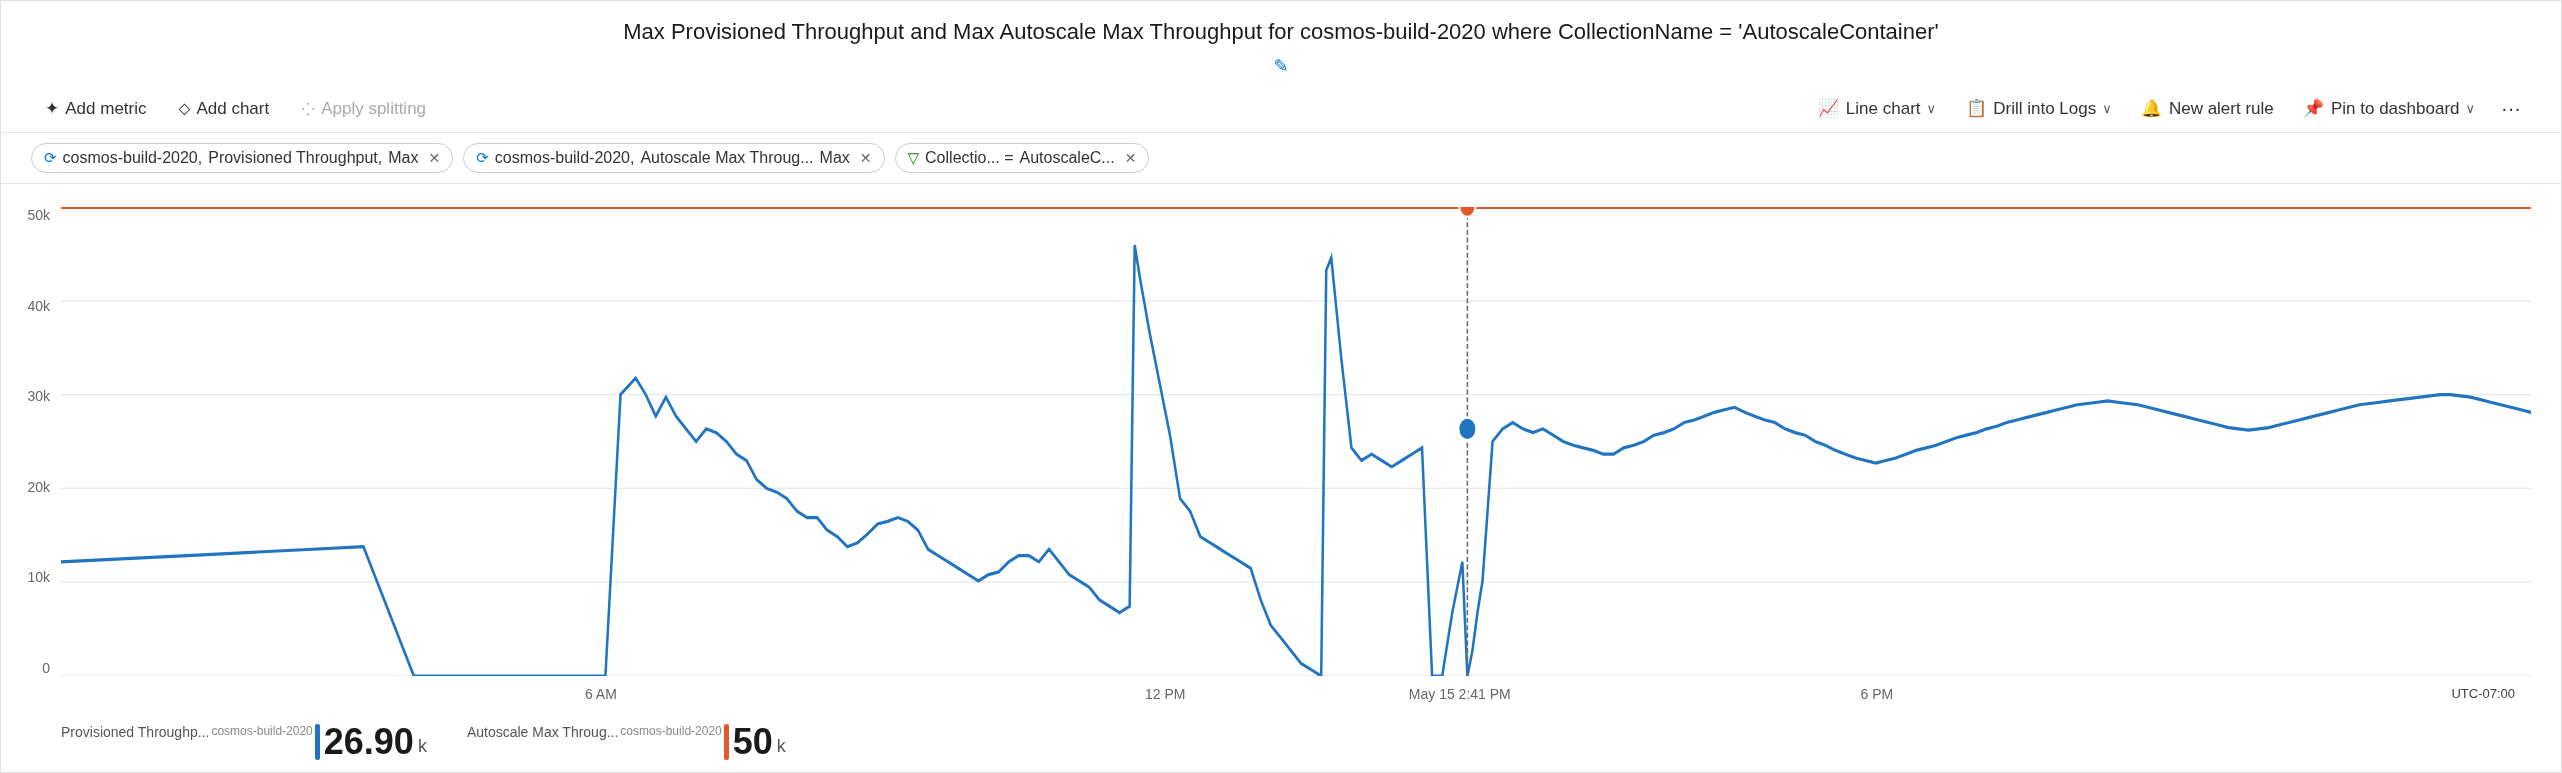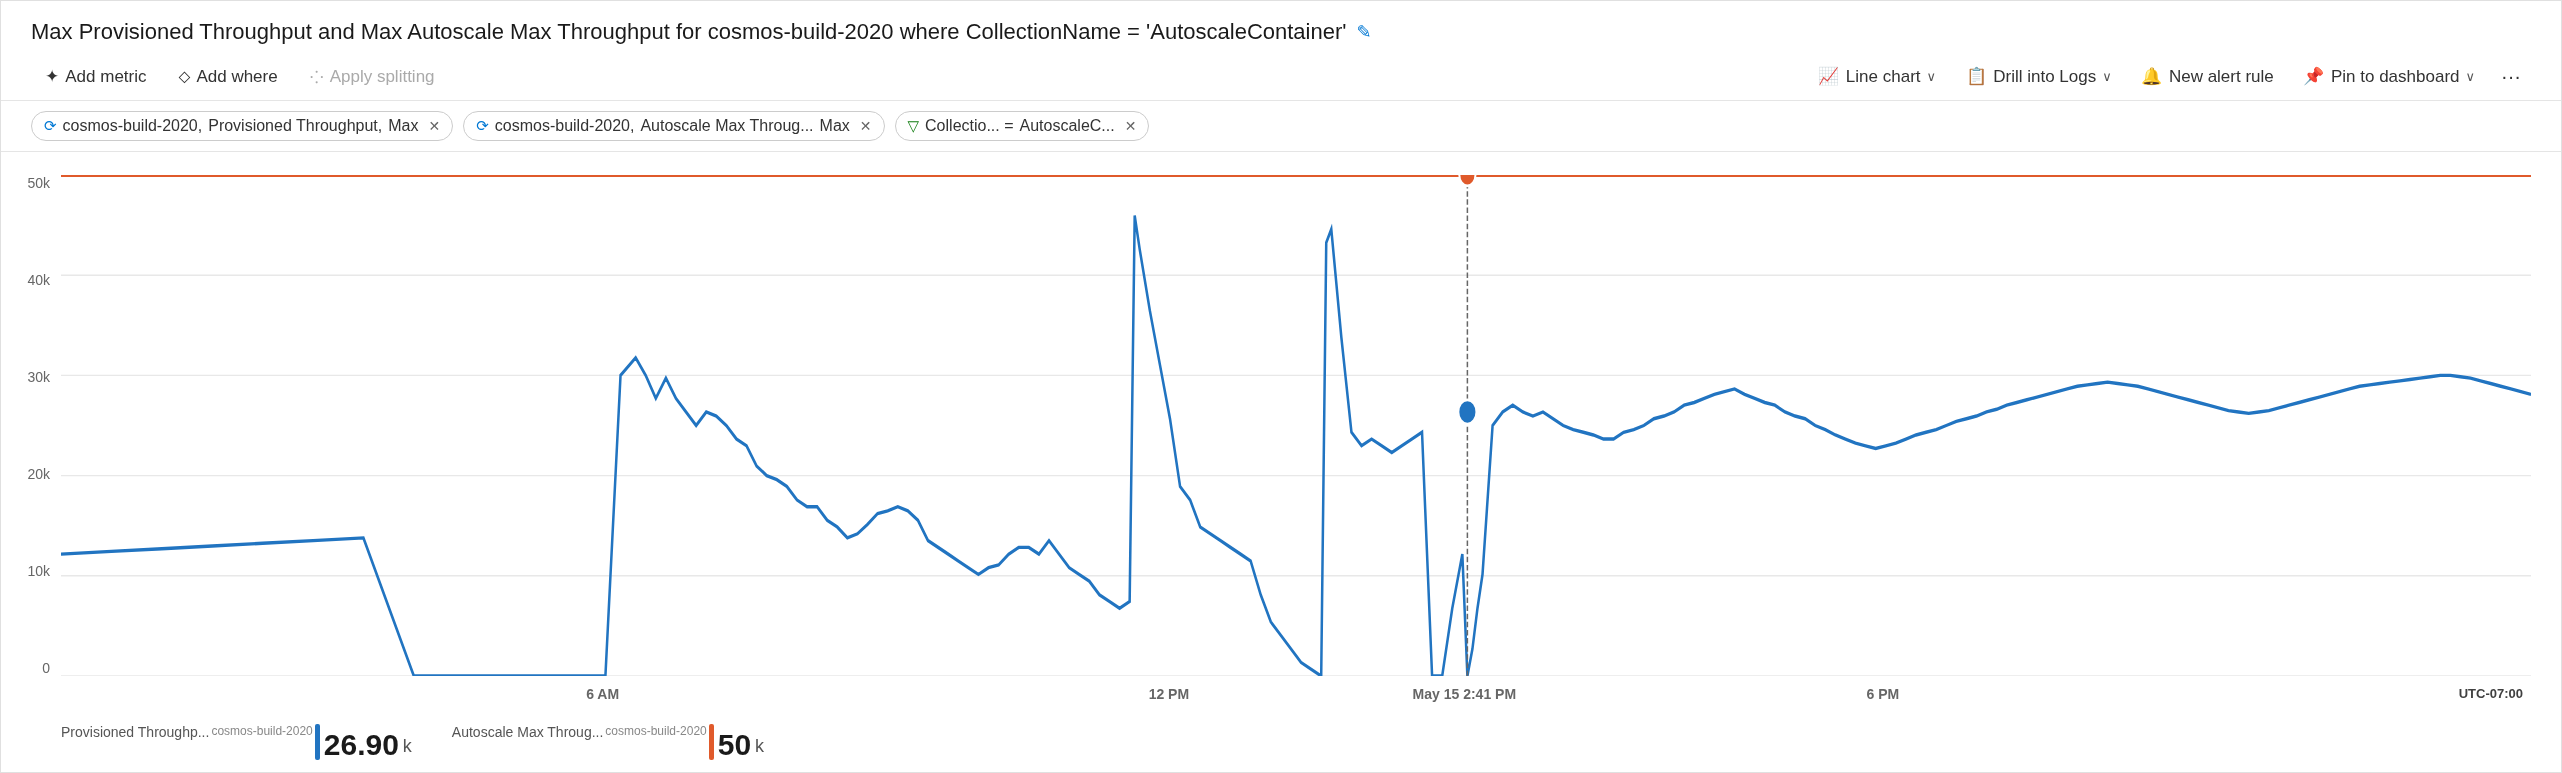--- a/index.html
+++ b/index.html
@@ -17,20 +17,21 @@
       background: #fff;
       border: 1px solid #e0e0e0;
       display: flex;
       flex-direction: column;
     }
     .title-bar {
       padding: 18px 30px 8px 30px;
       display: flex;
       align-items: center;
       gap: 10px;
+      flex-direction: column;
     }
     .title-text {
       font-size: 22px;
       font-weight: 400;
       color: #1a1a1a;
     }
     .edit-icon {
       color: #0078d4;
       font-size: 18px;
       cursor: pointer;
@@ -143,25 +144,24 @@
     }
     .y-label {
       font-size: 14px;
       color: #666;
       padding-right: 6px;
     }
     .x-axis {
       position: absolute;
       bottom: 0;
       left: 0;
-      right: 8px;
+      right: 16px;
       height: 30px;
       display: flex;
       align-items: flex-start;
-      font-weight: bold;
     }
     .x-label {
       font-size: 14px;
       color: #666;
       position: absolute;
       transform: translateX(-50%);
     }
     .x-label-right {
       position: absolute;
       right: 0;
@@ -198,21 +198,21 @@
       display: flex;
       align-items: flex-end;
       gap: 4px;
     }
     .legend-color-bar {
       width: 5px;
       height: 36px;
       border-radius: 2px;
     }
     .legend-value {
-      font-size: 30px;
+      font-size: 36px;
       font-weight: 600;
       color: #1a1a1a;
       line-height: 1;
     }
     .legend-unit {
       font-size: 18px;
       color: #555;
       padding-bottom: 3px;
     }
     .gridline {
@@ -231,21 +231,21 @@
   </div>
 
   <div class="toolbar">
     <div class="toolbar-left">
       <button class="toolbar-btn">
         <span>✦</span>
         <span>Add metric</span>
       </button>
       <button class="toolbar-btn">
         <span>⬦</span>
-        <span>Add where</span>
+        <span>Add chart</span>
       </button>
       <button class="toolbar-btn disabled">
         <span>⁘</span>
         <span>Apply splitting</span>
       </button>
     </div>
     <div class="toolbar-right">
       <button class="toolbar-right-btn">
         <span>📈</span>
         <span>Line chart</span>

